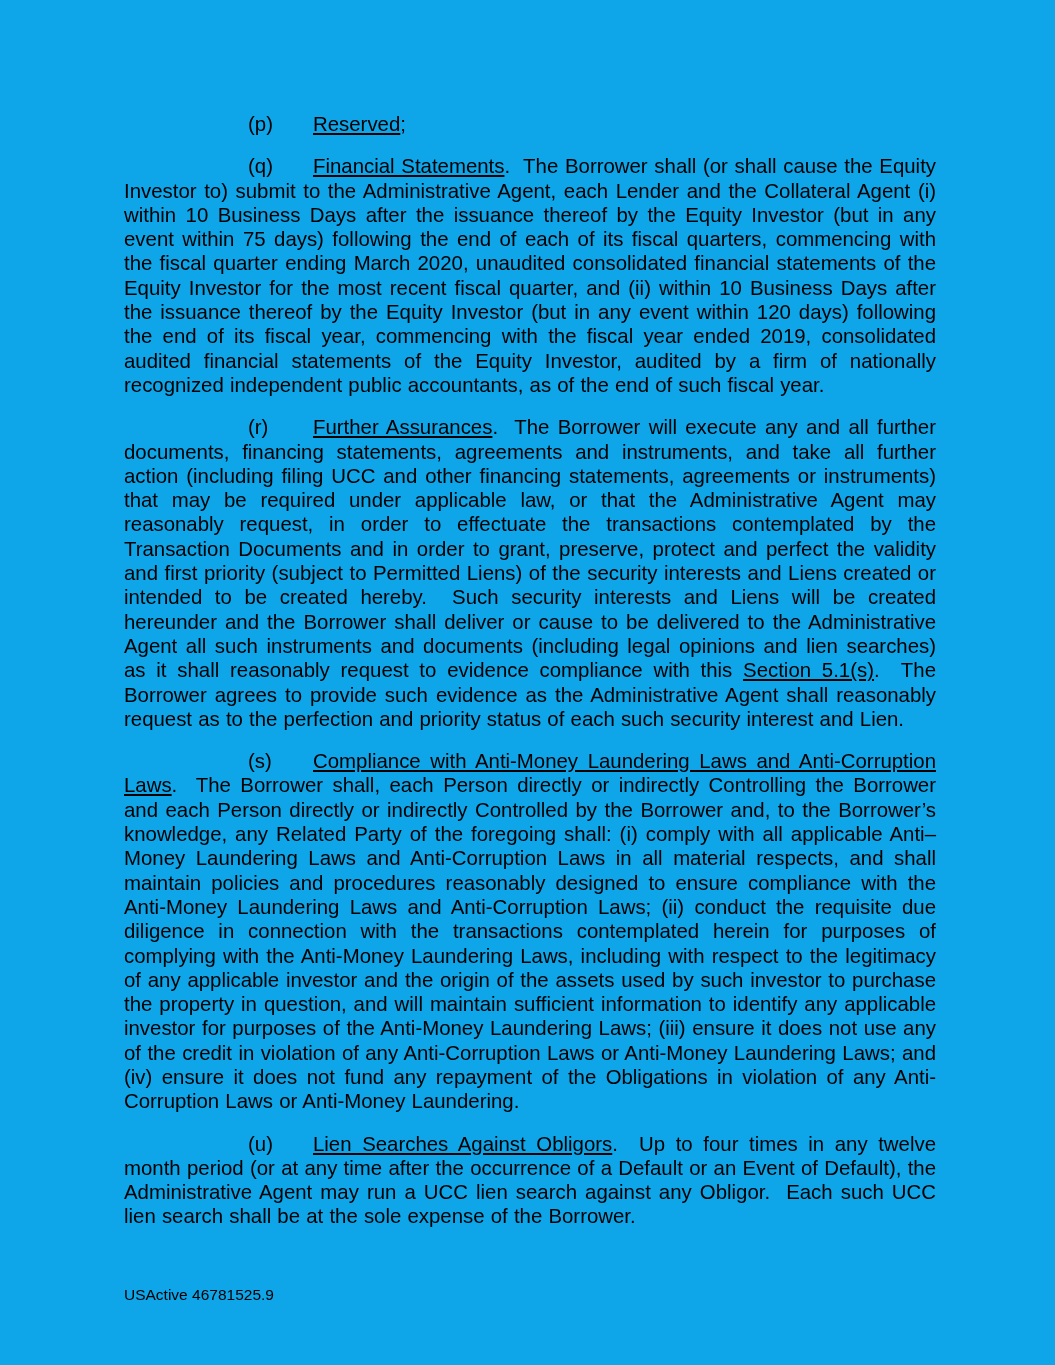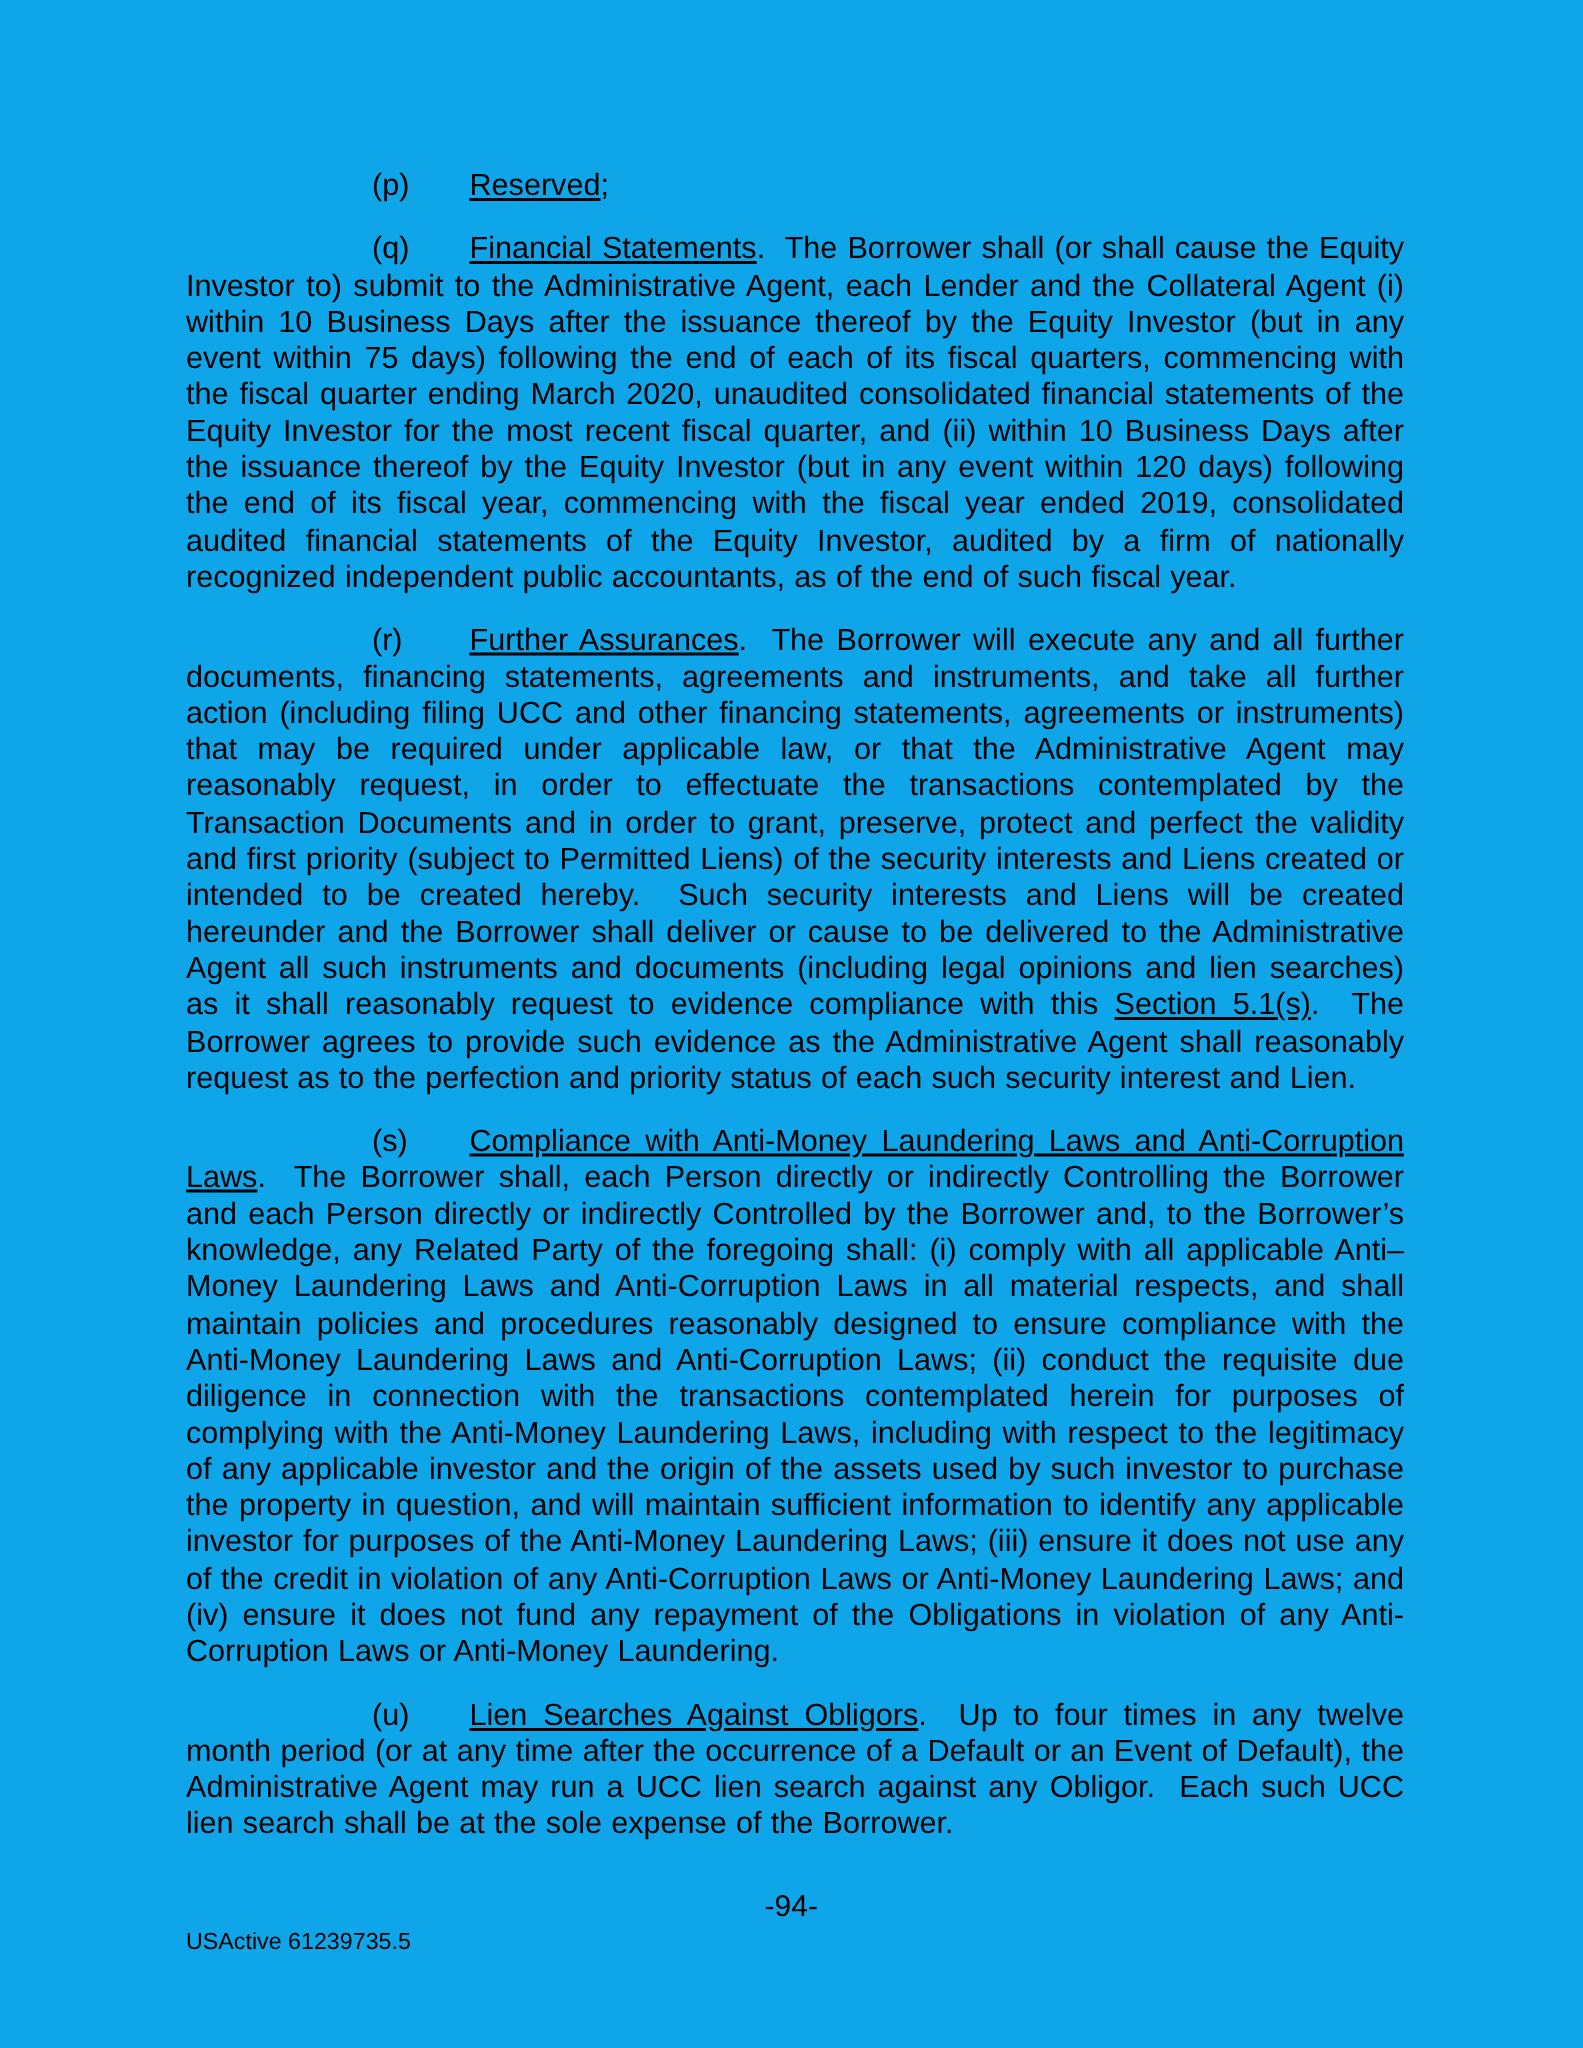--- a/index.html
+++ b/index.html
@@ -63,15 +63,14 @@
 
     <p class="para"><span class="marker">(r)</span><span class="heading">Further Assurances</span><span>.</span><span>&nbsp; The Borrower will execute any and all further documents, financing statements, agreements and instruments, and take all further action (including filing UCC and other financing statements, agreements or instruments) that may be required under applicable law, or that the Administrative Agent may reasonably request, in order to effectuate the transactions contemplated by the Transaction Documents and in order to grant, preserve, protect and perfect the validity and first priority (subject to Permitted Liens) of the security interests and Liens created or intended to be created hereby.&nbsp; Such security interests and Liens will be created hereunder and the Borrower shall deliver or cause to be delivered to the Administrative Agent all such instruments and documents (including legal opinions and lien searches) as it shall reasonably request to evidence compliance with this </span><span class="ref">Section 5.1(s)</span><span>.&nbsp; The Borrower agrees to provide such evidence as the Administrative Agent shall reasonably request as to the perfection and priority status of each such security interest and Lien.</span></p>
 
     <p class="para"><span class="marker">(s)</span><span class="heading">Compliance with Anti-Money Laundering Laws and Anti-Corruption Laws</span><span>.</span><span>&nbsp; The Borrower shall, each Person directly or indirectly Controlling the Borrower and each Person directly or indirectly Controlled by the Borrower and, to the Borrower’s knowledge, any Related Party of the foregoing shall: (i) comply with all applicable Anti–Money Laundering Laws and Anti-Corruption Laws in all material respects, and shall maintain policies and procedures reasonably designed to ensure compliance with the Anti-Money Laundering Laws and Anti-Corruption Laws; (ii) conduct the requisite due diligence in connection with the transactions contemplated herein for purposes of complying with the Anti-Money Laundering Laws, including with respect to the legitimacy of any applicable investor and the origin of the assets used by such investor to purchase the property in question, and will maintain sufficient information to identify any applicable investor for purposes of the Anti-Money Laundering Laws; (iii) ensure it does not use any of the credit in violation of any Anti-Corruption Laws or Anti-Money Laundering Laws; and (iv) ensure it does not fund any repayment of the Obligations in violation of any Anti-Corruption Laws or Anti-Money Laundering.</span></p>
 
 
     <p class="para"><span class="marker">(u)</span><span class="heading">Lien Searches Against Obligors</span><span>.</span><span>&nbsp; Up to four times in any twelve month period (or at any time after the occurrence of a Default or an Event of Default), the Administrative Agent may run a UCC lien search against any Obligor.&nbsp; Each such UCC lien search shall be at the sole expense of the Borrower.</span></p>
 
   </div>
 
-  <div class="footer-page">-94-</div>
-  <div class="footer-id">USActive 61239735.5</div>
+  <div class="footer-id">USActive 46781525.9</div>
 </div>
 
 </body></html>

